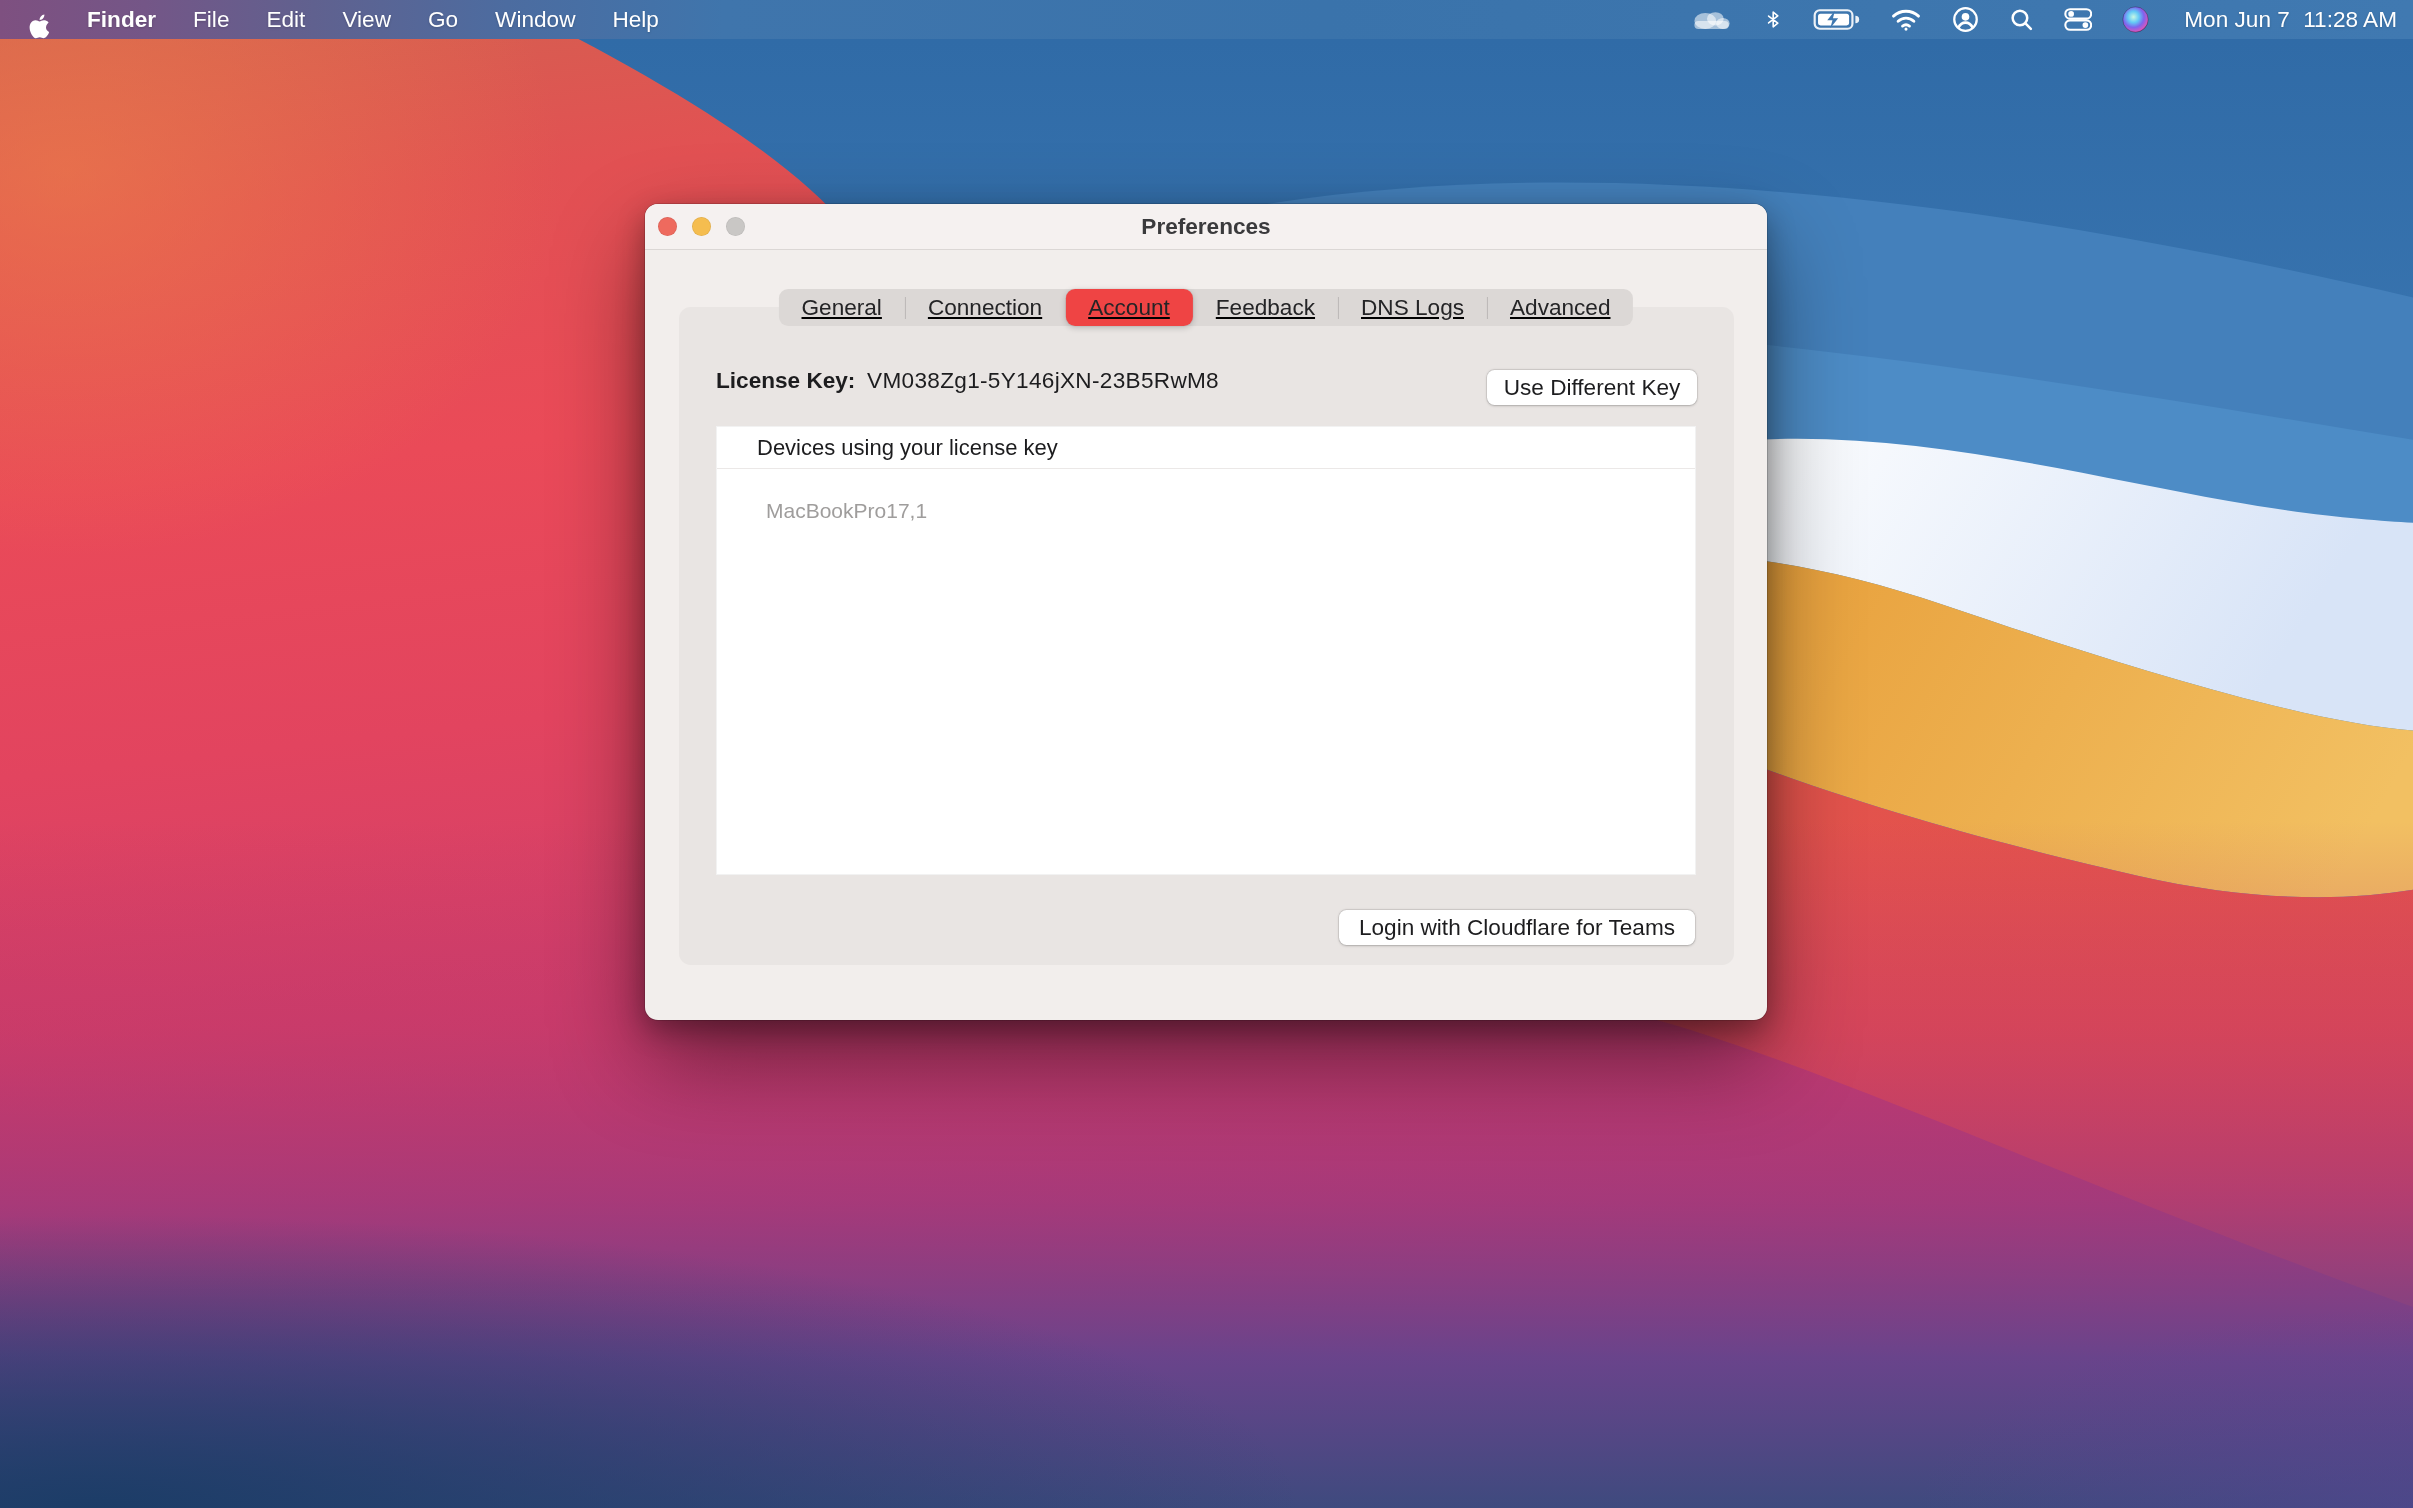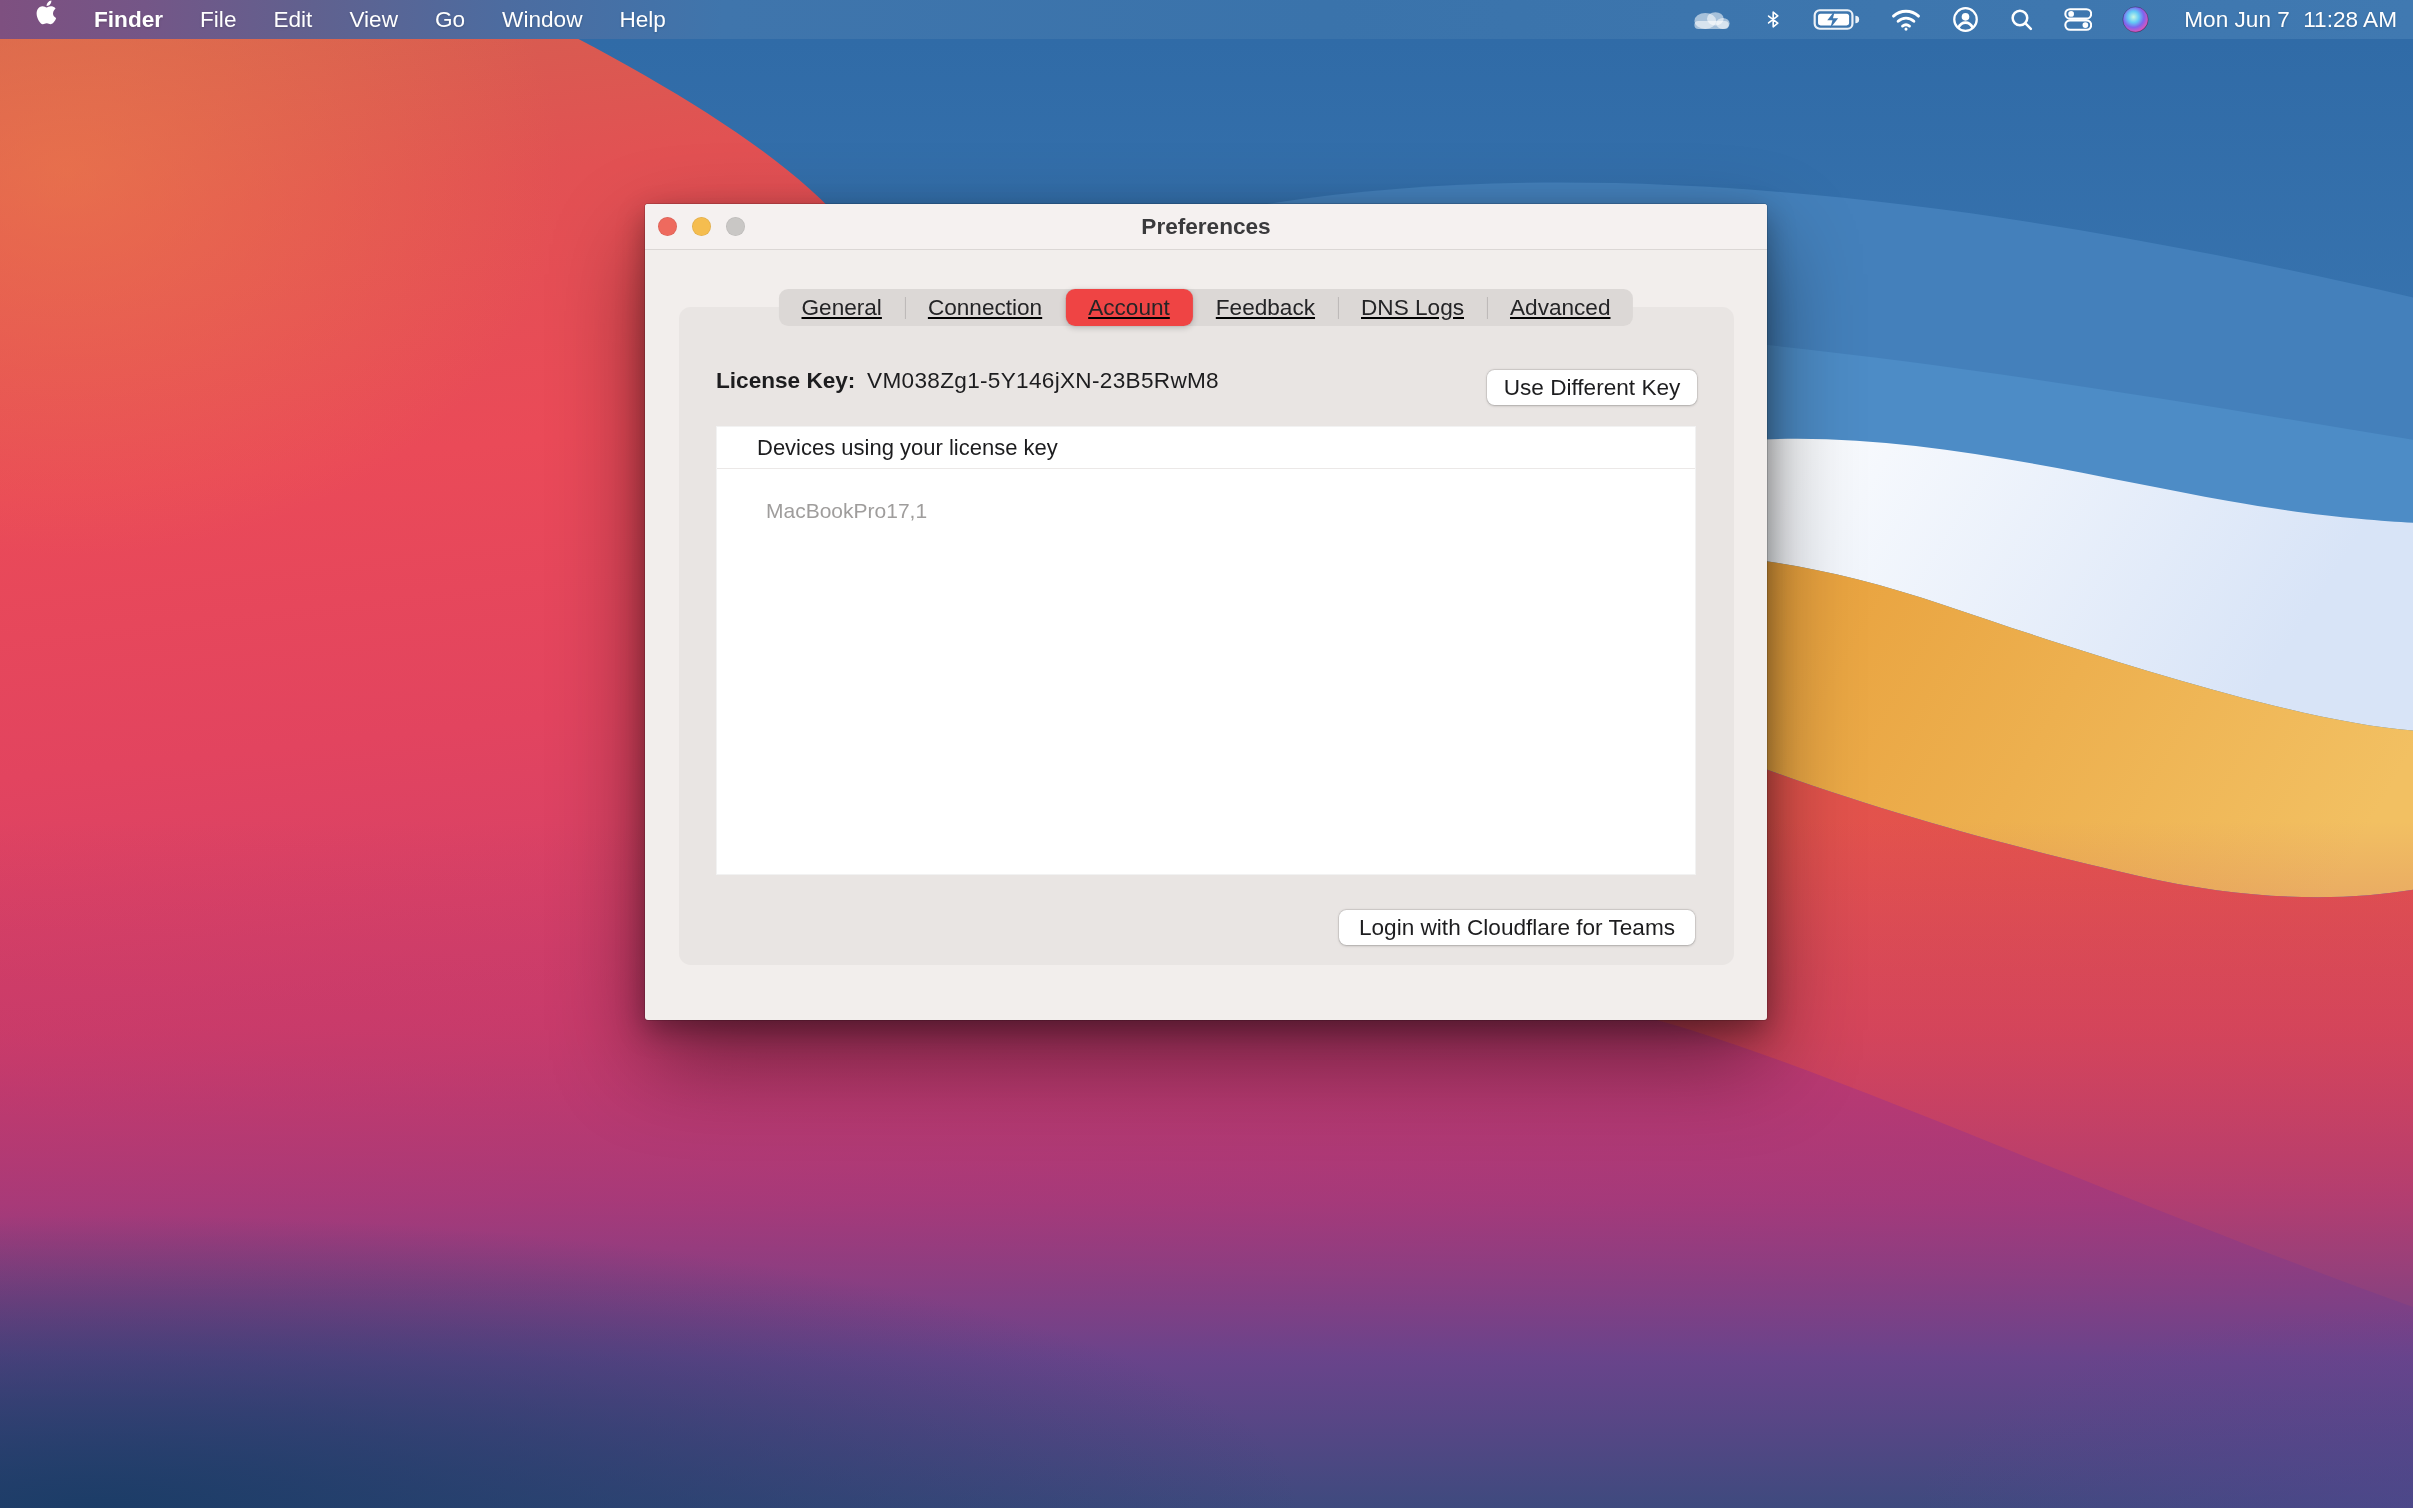--- a/index.html
+++ b/index.html
@@ -20,32 +20,32 @@
   
   .wallpaper{position:absolute;inset:0;z-index:0;display:block;}
 
   
   .menubar{
     position:absolute;top:0;left:0;width:100%;height:var(--menu-h);z-index:50;
     display:flex;align-items:center;justify-content:space-between;
     background:linear-gradient(90deg,#7e5080 0%,#745687 6%,#60618f 13%,#4c6ca0 21%,#3f75ac 30%,#3a73ab 55%,#3d76ae 78%,#4079b1 100%);
     color:#fff;
   }
-  .menubar-left{display:flex;align-items:flex-start;padding-left:35px;gap:37px;height:100%;}
+  .menubar-left{display:flex;align-items:flex-end;padding-left:28px;gap:37px;height:100%;}
   .menubar-right{display:flex;align-items:center;gap:30px;padding-right:16px;height:100%;}
   .menu-item{font-size:22.6px;line-height:var(--menu-h);color:#fff;text-shadow:0 0.8px 2.5px rgba(0,0,0,.18);cursor:default;white-space:nowrap;}
   .menu-item.app{font-weight:700;}
   .apple{display:flex;align-items:center;}
   .status-icon{display:flex;align-items:center;justify-content:center;}
   .clock{display:flex;gap:13.4px;font-size:22.6px;text-shadow:0 0.8px 2.5px rgba(0,0,0,.18);white-space:nowrap;margin-left:5px;}
 
   
   .window{
     position:absolute;left:645px;top:204px;width:1122px;height:816px;z-index:10;
-    background:var(--win-bg);border-radius:3px;
+    background:var(--win-bg);border-radius:13px;
     box-shadow:0 0 0 0.8px rgba(0,0,0,.18), 0 10px 28.5px rgba(0,0,0,.32), 0 40px 92px rgba(0,0,0,.45);
     overflow:hidden;
   }
   .titlebar{
     position:absolute;top:0;left:0;width:100%;height:46px;
     background:var(--titlebar-bg);border-bottom:0.8px solid var(--hairline);
     display:flex;align-items:center;justify-content:center;
   }
   .window-title{font-size:22.6px;font-weight:700;color:var(--txt-soft);}
   .traffic{position:absolute;left:13.4px;top:13.4px;display:flex;gap:15px;}

